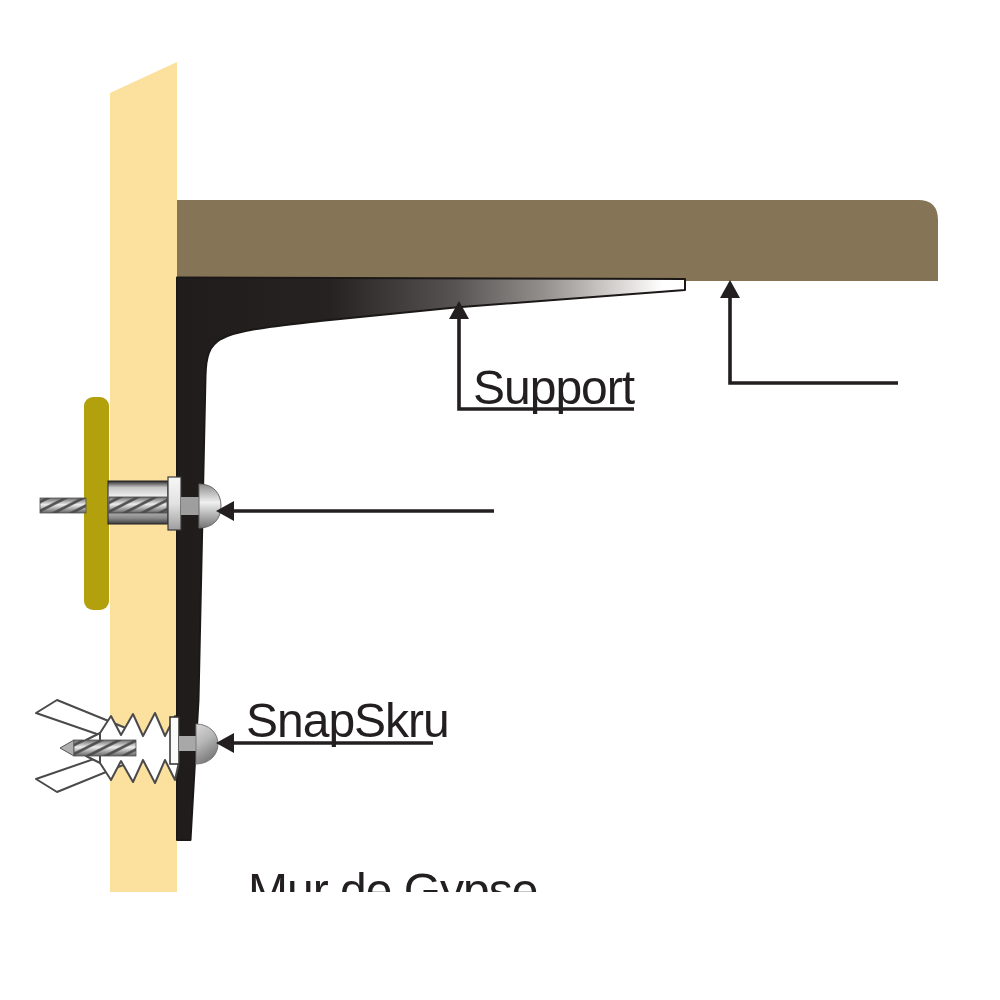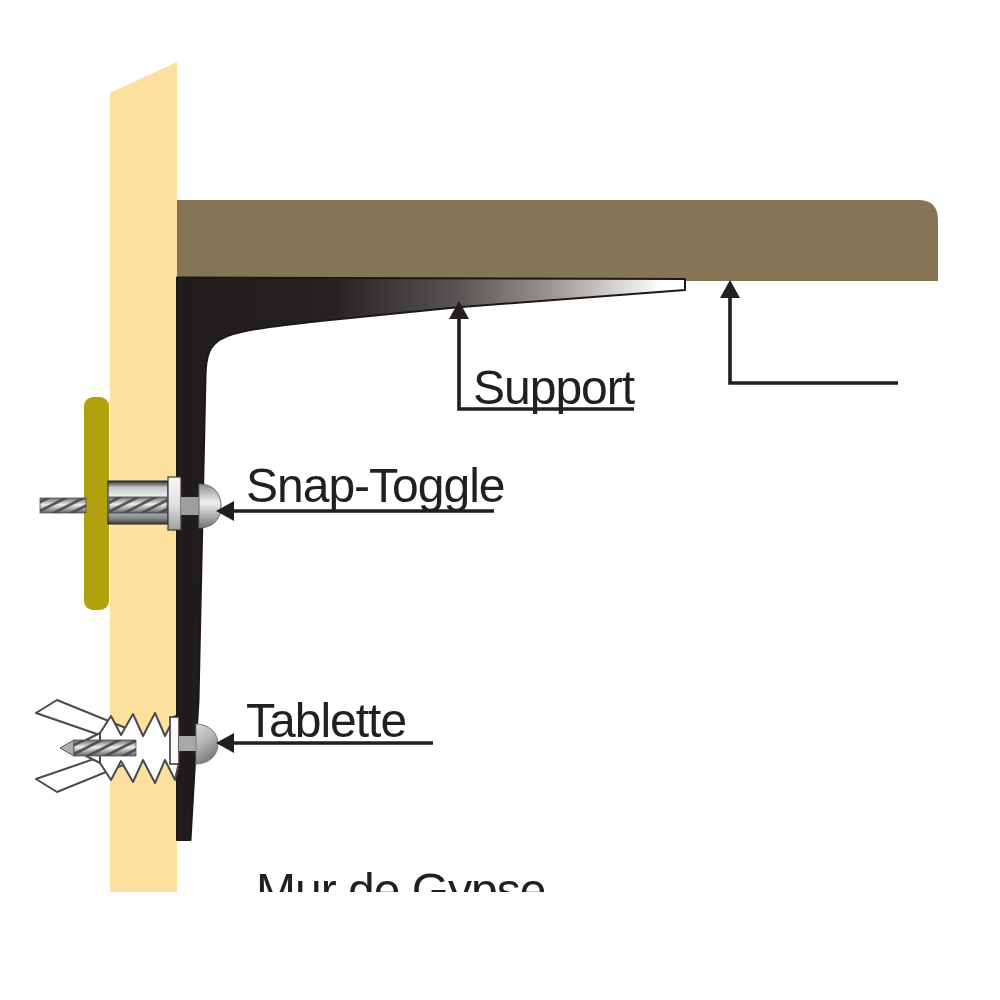--- a/index.html
+++ b/index.html
@@ -16,21 +16,21 @@
     font-size:48px;
     line-height:1;
     letter-spacing:-1px;
     color:#231F20;
     white-space:nowrap;
   }
   .label.support   {left:473px; top:364px;}
   .label.tablette  {left:740px; top:329px;}
   .label.snaptoggle{left:246px; top:462px;}
   .label.snapskru  {left:246px; top:697px;}
-  .label.mur       {left:256px; top:867px;text-align:right;}
+  .label.mur       {left:248px; top:867px;text-align:right;}
 </style>
 </head>
 <body>
 
 <div id="stage">
 
   <svg id="diagram-svg" width="1000" height="1000" viewBox="0 0 1000 1000">
     <defs>
       <linearGradient id="bracketGrad" gradientUnits="userSpaceOnUse" x1="177" y1="0" x2="688" y2="0">
         <stop offset="0" stop-color="#201c1b"></stop>
@@ -132,17 +132,16 @@
         <polygon points="216,743 234,733 234,753" stroke="none"></polygon>
       </g>
       <g>
         <path d="M184,920 L516,920" fill="none" stroke-width="3.6"></path>
         <polygon points="172,920 190,910 190,930" stroke="none"></polygon>
       </g>
     </g>
   </svg>
 
   <div class="label support">Support</div>
-  <div class="label snaptoggle">Snap-Toggle</div>
-  <div class="label snapskru">Tablette</div>
+  <div class="label snapskru">SnapSkru</div>
   <div class="label mur">Mur de Gypse</div>
 
 </div>
 
 </body></html>

